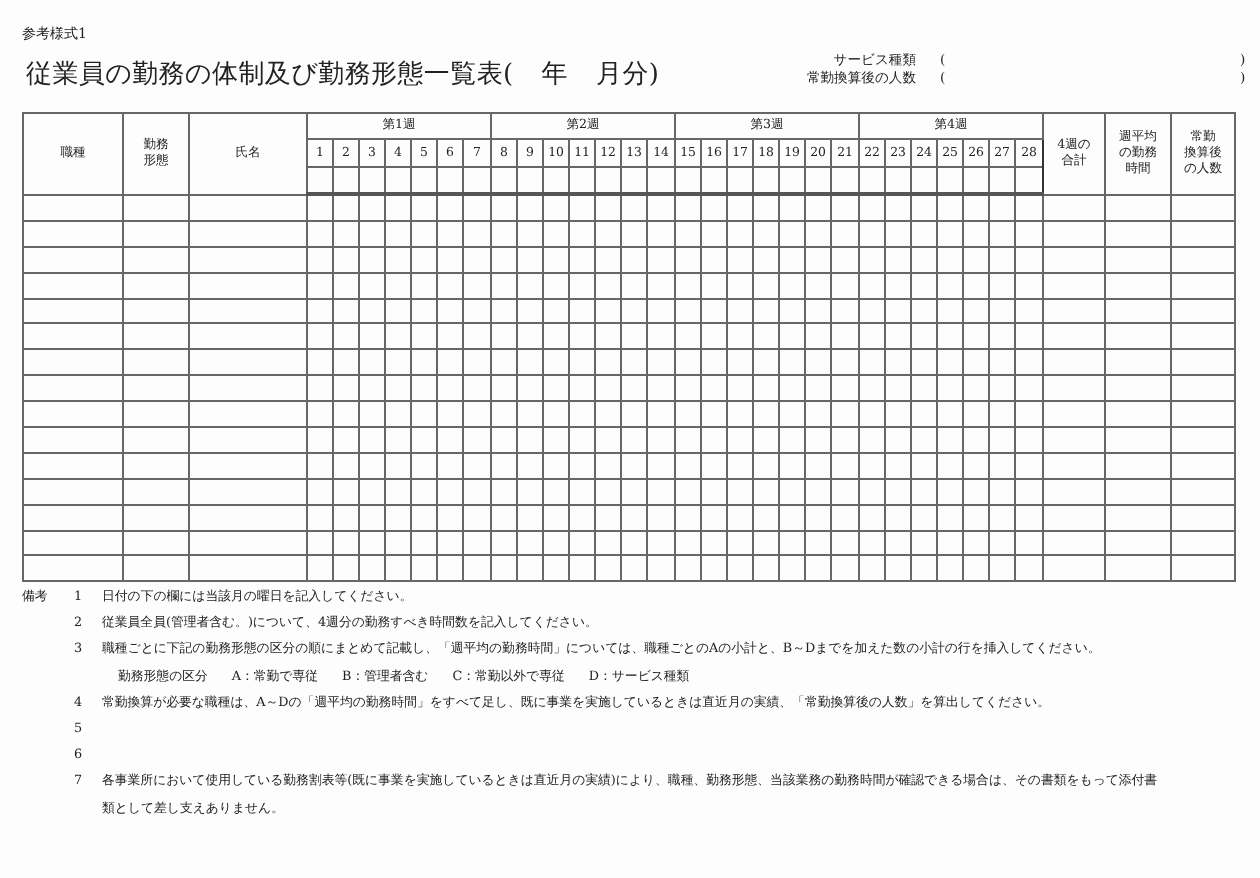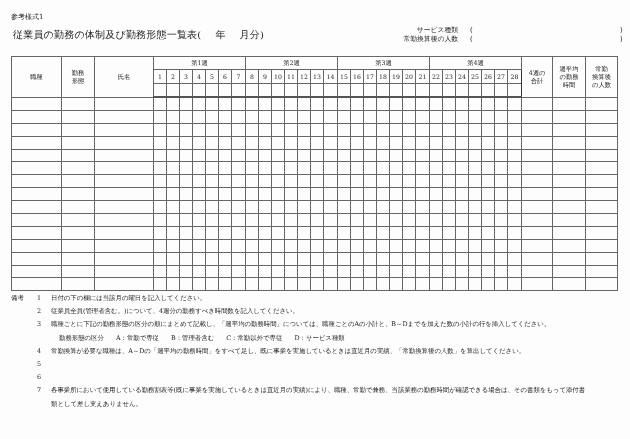--- a/index.html
+++ b/index.html
@@ -1,20 +1,20 @@
 <!DOCTYPE html>
 <html><head>
 <meta charset="utf-8">
 <style>
   html, body { margin: 0; padding: 0; background: #fdfdfd; }
   body { width: 630px; height: 439px; position: relative; overflow: hidden;
          font-family: "DejaVu Serif", "Liberation Serif", serif; color: #222; }
   .abs { position: absolute; }
   .form-no { left: 11px; top: 12px; font-size: 7px; }
-  .title { left: 13px; top: 28px; font-size: 10px; letter-spacing: 0.2px; }
+  .title { left: 13px; top: 28px; font-size: 13px; letter-spacing: 0.2px; }
   .title .gap { display: inline-block; width: 14px; }
   .svc { left: 398px; top: 26px; font-size: 6.8px; line-height: 9px; }
   .svc .row { display: flex; }
   .svc .lbl { width: 60px; text-align: right; }
   .svc .open { margin-left: 12px; width: 150px; }
   .svc .close { }
   table.sheet { position: absolute; left: 11px; top: 56px; border-collapse: collapse;
                 table-layout: fixed; border: 1.5px solid #444; }
   table.sheet td, table.sheet th { border: 1px solid #666; padding: 0; font-weight: normal;
                 font-size: 6.3px; text-align: center; vertical-align: middle; overflow: hidden; line-height: 8px; }
@@ -747,18 +747,18 @@
     <span class="hd"></span>
     <span class="num">5</span>
   </div>
   <div class="row">
     <span class="hd"></span>
     <span class="num">6</span>
   </div>
   <div class="row">
     <span class="hd"></span>
     <span class="num">7</span>
-    <span>各事業所において使用している勤務割表等(既に事業を実施しているときは直近月の実績)により、職種、常勤で兼務、当該業務の勤務時間が確認できる場合は、その書類をもって添付書</span>
+    <span>各事業所において使用している勤務割表等(既に事業を実施しているときは直近月の実績)により、職種、勤務形態、当該業務の勤務時間が確認できる場合は、その書類をもって添付書</span>
   </div>
   <div class="row indent">
     <span>類として差し支えありません。</span>
   </div>
 </div>
 
 </body></html>

